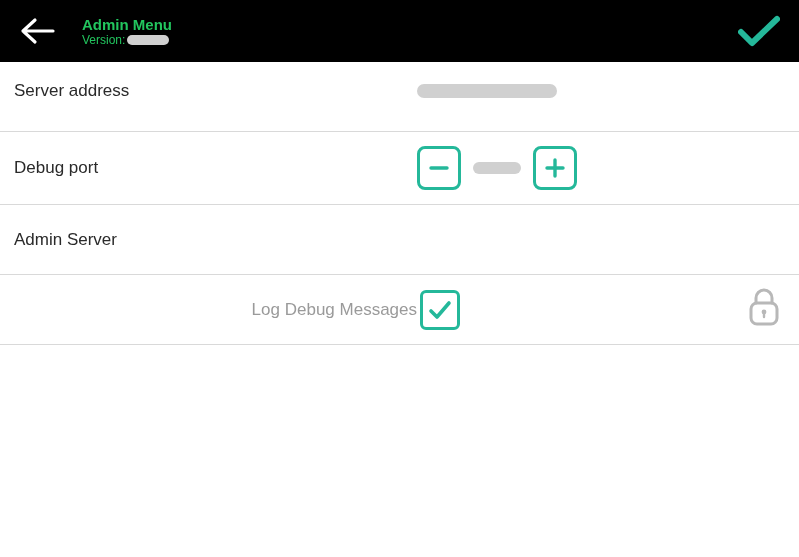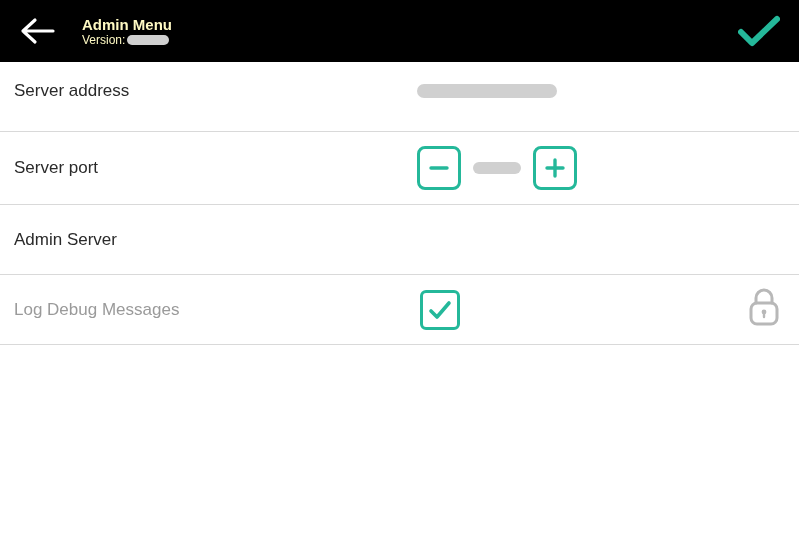--- a/index.html
+++ b/index.html
@@ -9,21 +9,21 @@
       height: 557px;
       background: #fff;
       overflow: hidden;
     }
     .header {
       background: #000;
       height: 62px;
       display: flex;
       align-items: center;
       padding: 0 16px;
-      color: #fef9c3;
+      color: #22c55e;
     }
     .back-btn {
       width: 42px;
       height: 42px;
       display: flex;
       align-items: center;
       justify-content: center;
       cursor: pointer;
     }
     .header-titles {
@@ -62,21 +62,21 @@
       display: flex;
       align-items: center;
       padding: 16px 14px;
       border-bottom: 1px solid #d9d9d9;
       font-size: 17px;
       color: #2a2a2a;
     }
     .row-1 { height: 70px; padding-top: 4px; }
     .row-2 { height: 73px; }
     .row-3 { height: 70px; }
-    .row-4 { height: 70px; }
+    .row-4 { height: 70px; text-align: right; }
     .row-label { width: 403px; }
     .row-value { display: flex; align-items: center; }
     .redact-pill-md {
       width: 140px;
       height: 14px;
       background: #d0d0d0;
       border-radius: 8px;
     }
     .stepper {
       display: flex;
@@ -140,21 +140,21 @@
 </div>
 
 <div class="row row-1">
   <div class="row-label">Server address</div>
   <div class="row-value">
     <div class="redact-pill-md"></div>
   </div>
 </div>
 
 <div class="row row-2">
-  <div class="row-label">Server port</div>
+  <div class="row-label">Debug port</div>
   <div class="row-value stepper">
     <div class="step-btn">
       <svg width="20" height="20" viewBox="0 0 20 20">
         <line x1="2" y1="10" x2="18" y2="10" stroke="#24b89a" stroke-width="3.4" stroke-linecap="round"></line>
       </svg>
     </div>
     <div class="port-redact"></div>
     <div class="step-btn">
       <svg width="20" height="20" viewBox="0 0 20 20">
         <line x1="2" y1="10" x2="18" y2="10" stroke="#24b89a" stroke-width="3.4" stroke-linecap="round"></line>

